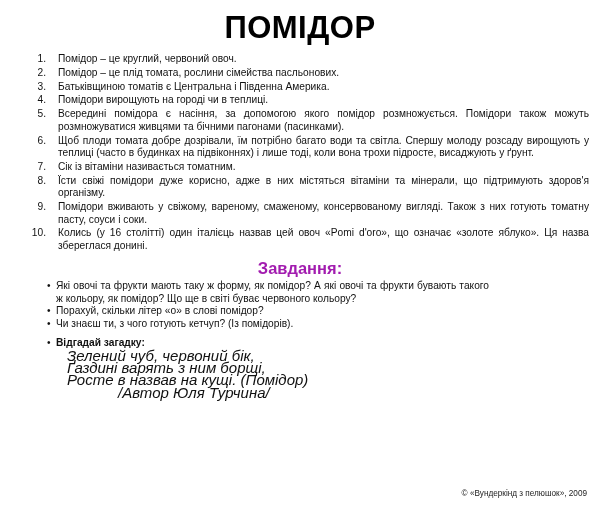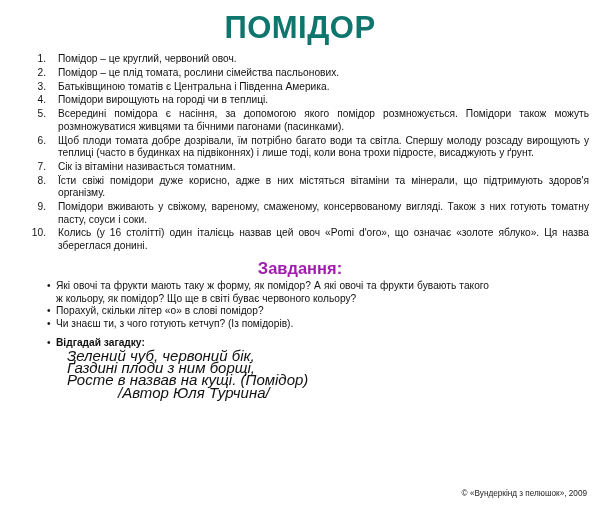--- a/index.html
+++ b/index.html
@@ -25,21 +25,21 @@
 
   
   .doc-title {
     text-align: center;
     font-size: 31px;
     font-weight: bold;
     letter-spacing: 0.5px;
     line-height: 1;
     margin: 0;
     padding-top: 12px;
-    color: #0f766e;
+    color: #000000;
   }
 
   
   .facts {
     margin: 10px 0 0 0;
     padding: 0 11px 0 0;
     list-style: none;
   }
   .fact-item {
     position: relative;
@@ -194,20 +194,20 @@
       <span>Чи знаєш ти, з чого готують кетчуп? (Із помідорів).</span>
     </li>
     <li class="task-item no-justify" style="margin-top:6px;">
       <span class="task-bullet">•</span>
       <span class="riddle-label">Відгадай загадку:</span>
     </li>
   </ul>
 
   <div class="riddle-lines">
     <div class="riddle-line">Зелений чуб, червоний бік,</div>
-    <div class="riddle-line">Ґаздині плоди з ним борщі,</div>
+    <div class="riddle-line">Ґаздині варять з ним борщі,</div>
     <div class="riddle-line">Росте в назвав на кущі. (Помідор)</div>
     <div class="riddle-line author">/Автор Юля Турчина/</div>
   </div>
 
   <div class="footer">© «Вундеркінд з пелюшок», 2009</div>
 
 </div>
 
 </body></html>

